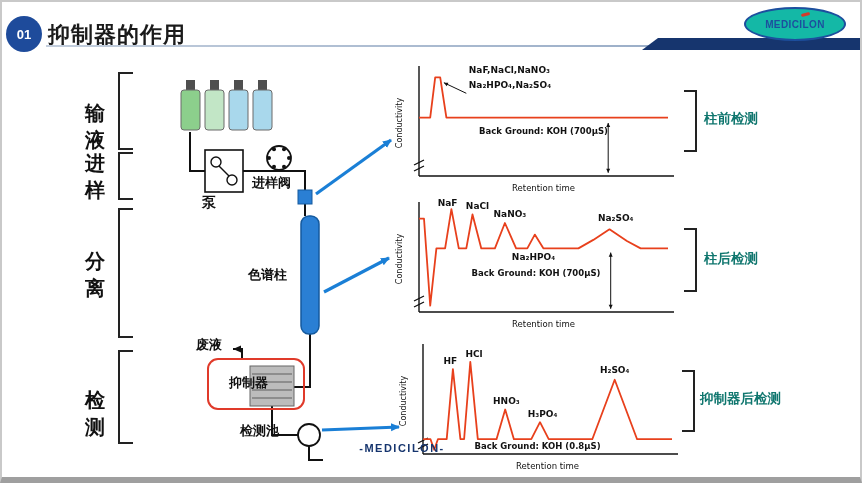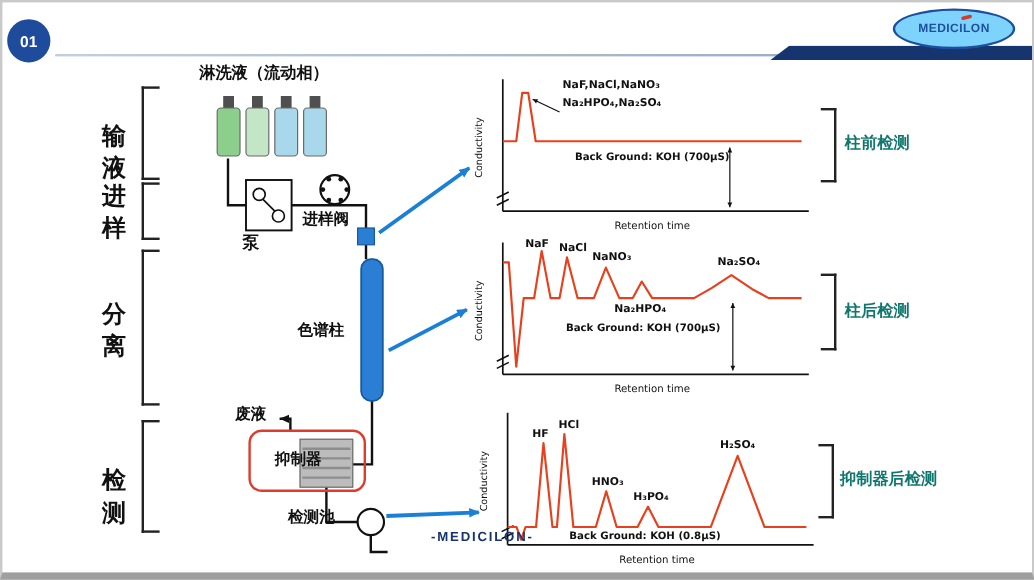--- a/index.html
+++ b/index.html
@@ -7,21 +7,21 @@
          border:2px solid #c9c9c9;border-bottom:6px solid #9f9f9f;overflow:hidden;}
   .abs{position:absolute;}
   
   .badge{left:4px;top:14px;width:36px;height:36px;border-radius:50%;background:var(--badge,#1e4b9b);
          color:#fff;font-weight:bold;font-size:13px;display:flex;align-items:center;justify-content:center;}
   .title{left:46px;top:18px;margin:0;font-size:22px;font-weight:bold;color:#1a1a1a;letter-spacing:1px;}
   .rule{left:44px;top:43px;width:796px;height:2px;background:linear-gradient(to right,#c3cedd,#8fa5c2);}
   .rule-bar{left:640px;top:36px;width:218px;height:12px;background:var(--navy,#16356e);
             clip-path:polygon(16px 0,100% 0,100% 100%,0 100%);}
   .logo{right:14px;top:5px;width:98px;height:30px;border:2px solid var(--logo,#1d4f9e);border-radius:50%;
-        display:flex;align-items:center;justify-content:center;background:#7dd3fc;}
+        display:flex;align-items:center;justify-content:center;background:#14b8a6;}
   .logo-text{font-size:10px;font-weight:bold;letter-spacing:.4px;color:var(--logo,#1d4f9e);}
   .logo-accent{position:absolute;top:4px;right:34px;width:9px;height:3px;background:#d43a2a;
                border-radius:2px;transform:rotate(-14deg);}
   
   .stage{width:38px;text-align:center;font-size:20px;font-weight:bold;color:#111;}
   .lbracket{width:13px;border:2px solid #222;border-right:none;}
   
   .det{font-size:13.5px;font-weight:bold;color:#0f766e;white-space:nowrap;}
   .rbracket{width:11px;border:2px solid #222;border-left:none;}
   
@@ -32,20 +32,21 @@
   .footer{left:330px;top:440px;width:140px;text-align:center;font-size:11px;font-weight:bold;
           letter-spacing:1.5px;color:var(--navy,#16356e);}
   .chart{background:transparent;}
 </style>
 </head>
 <body>
 
 <div class="slide">
 
   <div class="abs badge">01</div>
+  <h1 class="abs title">抑制器的作用</h1>
   <div class="abs rule"></div>
   <div class="abs rule-bar"></div>
   <div class="abs logo">
     <span class="logo-accent"></span>
     <span class="logo-text">MEDICILON</span>
   </div>
 
   <div class="abs stage" style="left:74px;top:98px">输液</div>
   <div class="abs lbracket" style="left:116px;top:70px;height:74px"></div>
   <div class="abs stage" style="left:74px;top:148px">进样</div>
@@ -110,21 +111,20 @@
     </g>
     <rect x="206" y="357" width="96" height="50" rx="10" fill="none" class="js-red-outline" stroke="#e03a2a" stroke-width="2"></rect>
 
     <circle cx="307" cy="433" r="11" fill="#fff" stroke="#111" stroke-width="1.8"></circle>
 
     <line x1="314" y1="192" x2="389" y2="138" class="js-blue-arrow" stroke="#1a7fd6" stroke-width="3.2" marker-end="url(#mblue)"></line>
     <line x1="322" y1="290" x2="387" y2="256" class="js-blue-arrow" stroke="#1a7fd6" stroke-width="3.2" marker-end="url(#mblue)"></line>
     <line x1="320" y1="428" x2="397" y2="425" class="js-blue-arrow" stroke="#1a7fd6" stroke-width="3.2" marker-end="url(#mblue)"></line>
   </svg>
 
-  <div class="abs dlab" style="left:164px;top:50px;font-size:13.5px">淋洗液（流动相）</div>
   <div class="abs dlab" style="left:200px;top:192px;font-size:14px">泵</div>
   <div class="abs dlab" style="left:250px;top:172px">进样阀</div>
   <div class="abs dlab" style="left:246px;top:264px">色谱柱</div>
   <div class="abs dlab" style="left:194px;top:334px">废液</div>
   <div class="abs dlab" style="left:227px;top:372px">抑制器</div>
   <div class="abs dlab" style="left:238px;top:420px">检测池</div>
 
   <svg class="abs chart" style="left:391px;top:58px" width="285" height="136">
       <line x1="26" y1="6" x2="26" y2="116" stroke="#111" stroke-width="1.4"></line>
       <line x1="26" y1="116" x2="281" y2="116" stroke="#111" stroke-width="1.4"></line>

